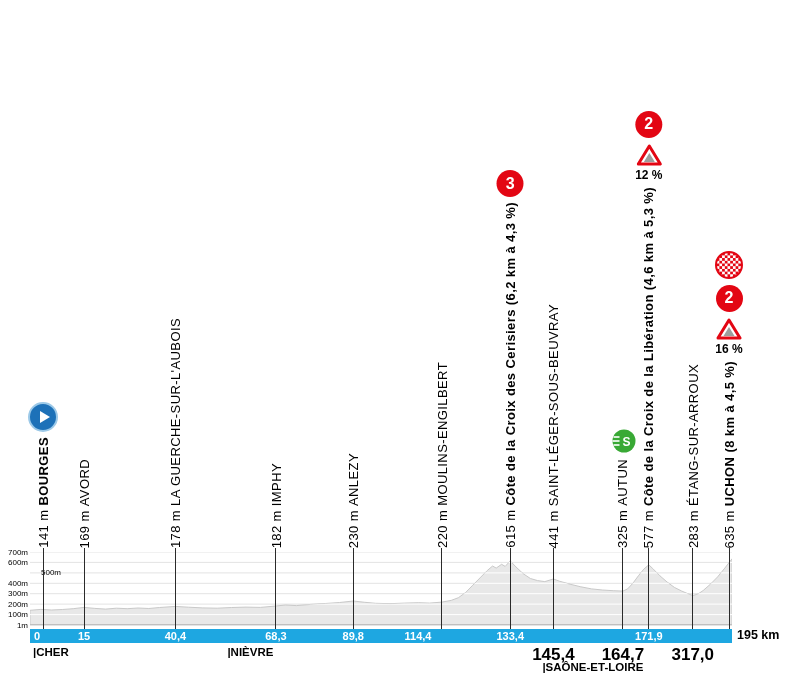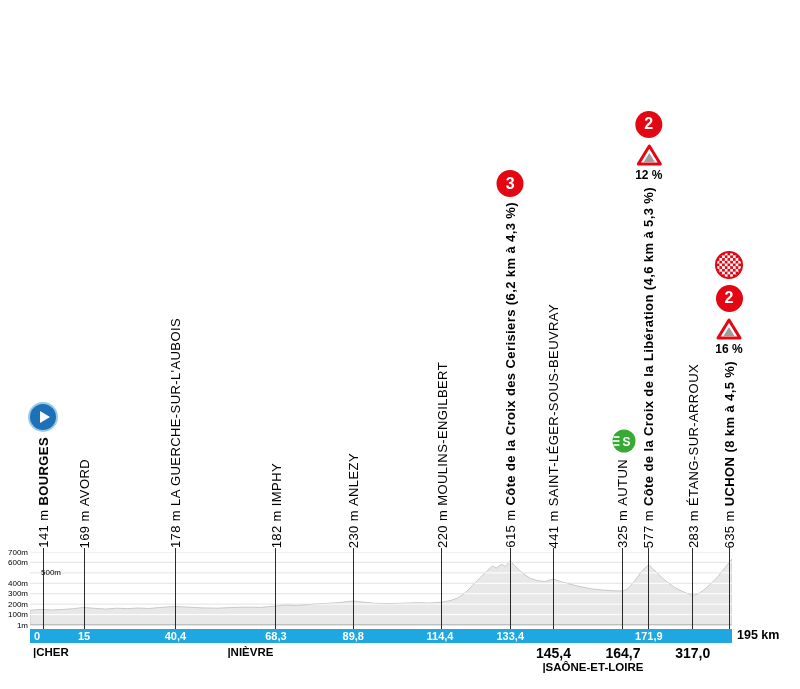--- a/index.html
+++ b/index.html
@@ -15,21 +15,21 @@
   .elev{font-weight:400;}
   .cat{width:27px;height:27px;border-radius:50%;background:#e30613;color:#fff;font-weight:700;font-size:16px;
        display:flex;align-items:center;justify-content:center;}
   .gradwrap{display:flex;flex-direction:column;align-items:center;gap:1px;}
   .grad{font-weight:700;font-size:12px;text-align:center;}
   .start-icon{box-sizing:border-box;width:30px;height:30px;border-radius:50%;background:#1d71b8;border:2px solid #9cc9e8;
        display:flex;align-items:center;justify-content:center;}
   .play{width:0;height:0;border-top:6px solid transparent;border-bottom:6px solid transparent;border-left:10px solid #fff;margin-left:3px;}
   .bar{position:absolute;left:30px;top:629px;width:702px;height:14px;background:#1ea7e1;}
   .bartick{position:absolute;top:629px;height:14px;line-height:14px;color:#fff;font-weight:700;font-size:11px;transform:translateX(-50%);}
-  .belowtick{position:absolute;top:645px;font-weight:700;font-size:14px;transform:translateX(-50%);}
+  .belowtick{position:absolute;top:645px;font-weight:700;font-size:17px;transform:translateX(-50%);}
   .dept{position:absolute;font-weight:700;font-size:11.5px;}
   .total{position:absolute;left:737px;top:628px;font-weight:700;font-size:12.5px;line-height:15px;}
 </style>
 </head>
 <body>
 
 <div class="stage">
   <svg id="profile-svg" width="702" height="74" viewBox="0 0 702 74">
       <line x1="0" y1="62.6" x2="702" y2="62.6" stroke="#e3e3e3" stroke-width="1"></line>
       <line x1="0" y1="52.1" x2="702" y2="52.1" stroke="#e3e3e3" stroke-width="1"></line>
@@ -154,21 +154,21 @@
         <div class="vlabel"><span class="elev">635 m</span><span class="sep">&nbsp;</span><span class="pname bold">UCHON (8 km à 4,5 %)</span></div>
       </div>
     </div>
   <div class="bar"></div>
   <div id="barticks">
       <span class="bartick" style="left: 37px;">0</span>
       <span class="bartick" style="left: 84px;">15</span>
       <span class="bartick" style="left: 175.44px;">40,4</span>
       <span class="bartick" style="left: 275.88px; text-align: center;">68,3</span>
       <span class="bartick" style="left: 353.28px;">89,8</span>
-      <span class="bartick" style="left: 440px; text-align: center;">114,4</span>
+      <span class="bartick" style="left: 418px; text-align: center;">114,4</span>
       <span class="bartick" style="left: 510.24px;">133,4</span>
       <span class="bartick" style="left: 648.84px;">171,9</span>
       <span class="belowtick" style="left: 553.44px;">145,4</span>
       <span class="belowtick" style="left: 622.92px;">164,7</span>
       <span class="belowtick" style="left: 692.76px;">317,0</span>
       <span class="dept" style="left: 33px; top: 646px;">|CHER</span>
       <span class="dept" style="left: 227.4px; top: 646px;">|NIÈVRE</span>
       <span class="dept" style="left: 542.4px; top: 661px;">|SAÔNE-ET-LOIRE</span>
     </div>
   <span class="total">195 km</span>

